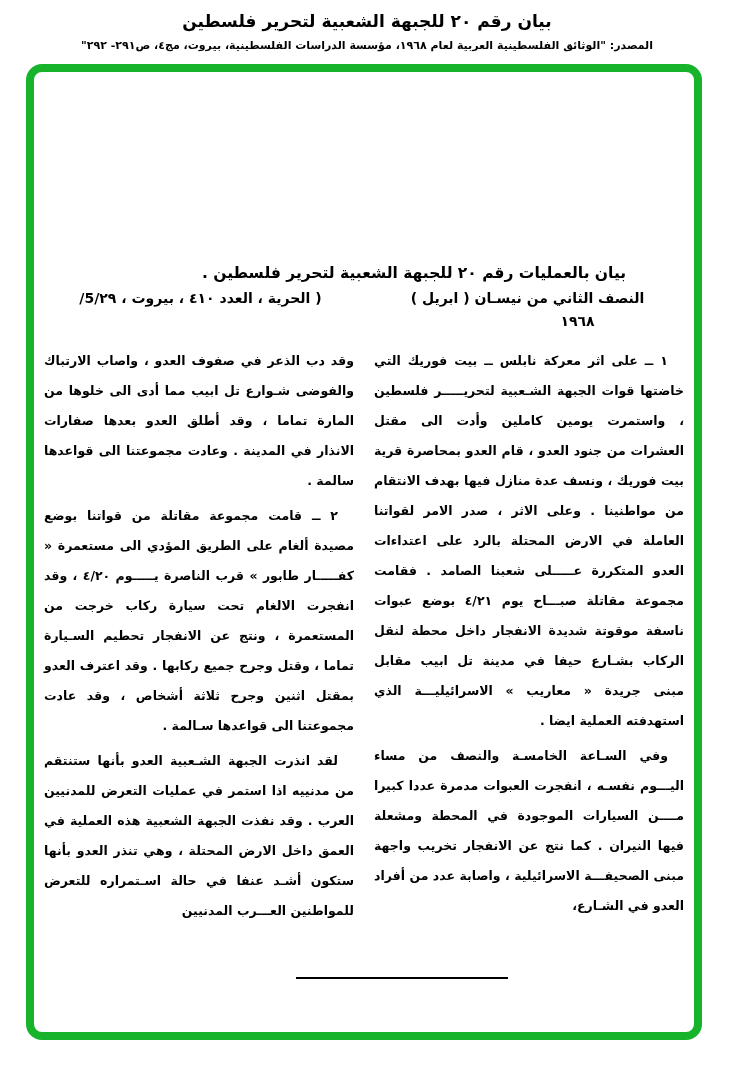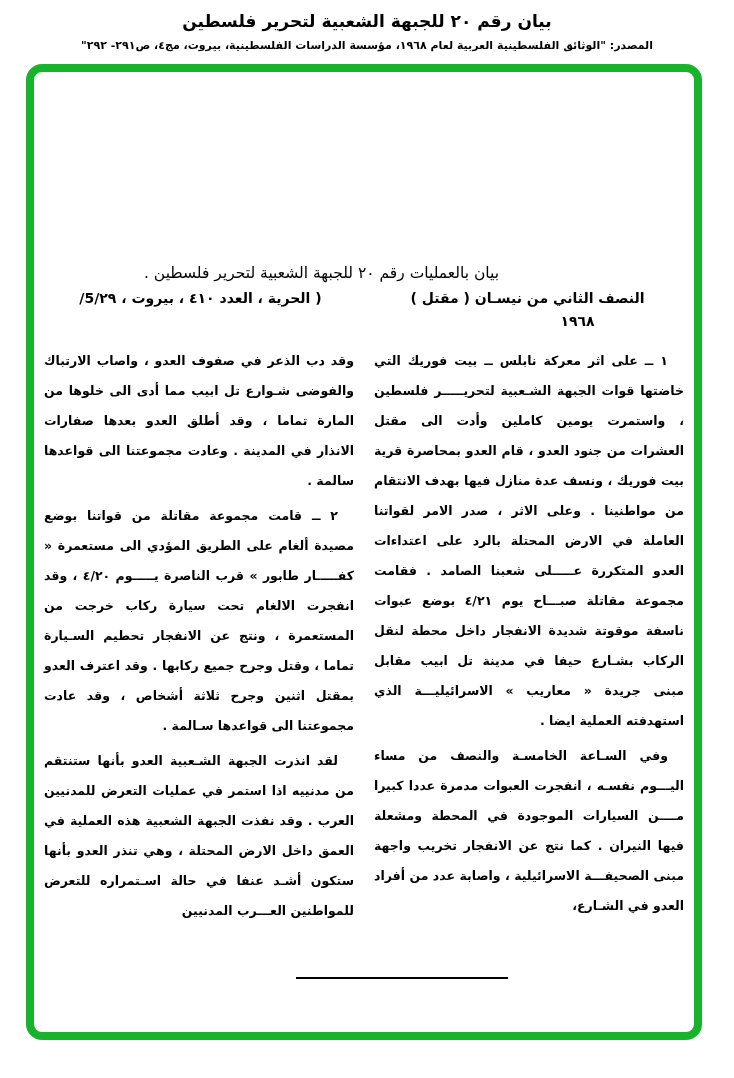--- a/index.html
+++ b/index.html
@@ -28,22 +28,22 @@
   }
   .doc-content {
     position: absolute;
     top: 192px; left: 10px; right: 10px;
     direction: rtl;
   }
 
   
   .doc-title {
     font-size: 15.5px;
-    font-weight: 400;
-    text-align: left;
+    font-weight: 700;
+    text-align: center;
     padding-left: 100px;
   }
   .citation {
     display: flex;
     gap: 14px;
     margin-top: 5px;
     font-size: 14px;
     line-height: 23px;
     font-weight: 600;
   }
@@ -86,21 +86,21 @@
     <div class="source-line">المصدر: "الوثائق الفلسطينية العربية لعام ١٩٦٨، مؤسسة الدراسات الفلسطينية، بيروت، مج٤، ص٢٩١- ٢٩٢"</div>
   </div>
 
   <div class="doc-frame">
     <div class="doc-content">
 
       <div class="doc-title">بيان بالعمليات رقم ٢٠ للجبهة الشعبية لتحرير فلسطين .</div>
 
       <div class="citation">
         <div class="cite-part">
-          <div>النصف الثاني من نيسـان ( مقتل )</div>
+          <div>النصف الثاني من نيسـان ( ابريل )</div>
           <div class="cite-year-right">١٩٦٨</div>
         </div>
         <div class="cite-part">
           <div>( الحرية ، العدد ٤١٠ ، بيروت ، ٢٩‏/‏5‏/</div>
         </div>
       </div>
 
       <div class="columns">
         <div class="col">
           <p class="indent">١ ــ على اثر معركة نابلس ــ بيت فوريك التي خاضتها قوات الجبهة الشـعبية لتحريـــــر فلسطين ، واستمرت يومين كاملين وأدت الى مقتل العشرات من جنود العدو ، قام العدو بمحاصرة قرية بيت فوريك ، ونسف عدة منازل فيها بهدف الانتقام من مواطنينا . وعلى الاثر ، صدر الامر لقواتنا العاملة في الارض المحتلة بالرد على اعتداءات العدو المتكررة عـــــلى شعبنا الصامد . فقامت مجموعة مقاتلة صبـــاح يوم ٢١‏/‏٤ بوضع عبوات ناسفة موقوتة شديدة الانفجار داخل محطة لنقل الركاب بشـارع حيفا في مدينة تل ابيب مقابل مبنى جريدة « معاريب » الاسرائيليـــة الذي استهدفته العملية ايضا .</p>

